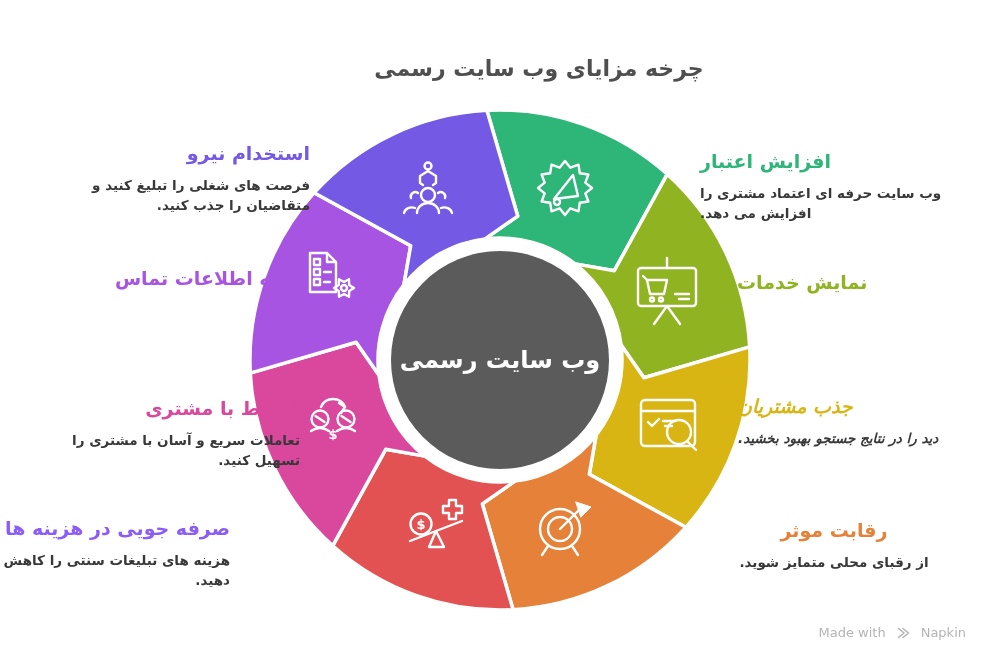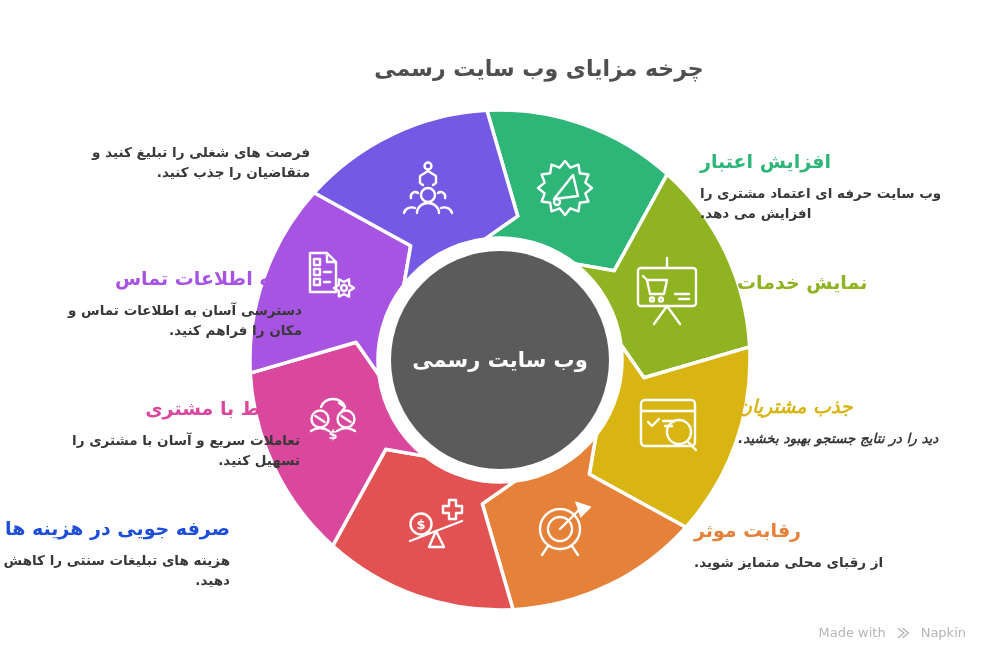--- a/index.html
+++ b/index.html
@@ -2,28 +2,28 @@
 <html lang="fa"><head>
 <meta charset="utf-8">
 <style>
   html,body{margin:0;padding:0;background:#ffffff;}
   .stage{position:relative;width:1000px;height:652px;background:#ffffff;overflow:hidden;
          font-family:"DejaVu Sans","Liberation Sans",sans-serif;}
   .title{position:absolute;top:56px;left:0;width:1000px;text-align:center;
          font-size:22px;font-weight:bold;letter-spacing:0;margin-left:39px;}
   .wheel-svg{position:absolute;left:0;top:0;}
   .center-label{position:absolute;left:500px;top:360px;transform:translate(-50%,-50%);
-         color:#ffffff;font-size:21px;font-weight:bold;white-space:nowrap;}
+         color:#ffffff;font-size:24px;font-weight:bold;white-space:nowrap;}
   .label{position:absolute;}
   .label .heading{font-size:19px;font-weight:bold;margin-bottom:11px;}
   .label .desc{font-size:13.5px;font-weight:bold;color:#383838;line-height:1.5;}
   .pos-r0{left:700px;top:142px;width:285px;text-align:left;}
   .pos-r1{left:737px;top:271px;width:220px;text-align:left;}
   .pos-r2{left:738px;top:395px;width:250px;text-align:left;font-style:italic;}
-  .pos-r3{left:694px;top:519px;width:280px;text-align:left;}
+  .pos-r3{left:694px;top:519px;width:280px;text-align:center;}
   .pos-l0{right:690px;top:142px;width:285px;text-align:right;}
   .pos-l1{right:698px;top:267px;width:245px;text-align:right;}
   .pos-l2{right:700px;top:397px;width:250px;text-align:right;}
   .pos-l3{right:770px;top:517px;width:230px;text-align:right;}
   .seg{stroke:#ffffff;stroke-width:3.5;stroke-linejoin:round;}
   .icon{stroke:#ffffff;fill:none;stroke-width:2.4;stroke-linecap:round;stroke-linejoin:round;}
   .icon-fill{fill:#ffffff;stroke:#ffffff;stroke-width:1;}
   .icon-text{fill:#ffffff;stroke:none;font-family:"DejaVu Sans",sans-serif;font-size:13px;font-weight:bold;text-anchor:middle;}
   .watermark{position:absolute;right:34px;bottom:12px;color:#b5b5b5;font-size:13px;
          display:flex;align-items:center;gap:11px;cursor:pointer;}
@@ -147,32 +147,32 @@
   <div class="label pos-r2" dir="rtl">
     <div class="heading" style="color: rgb(217, 181, 20);">جذب مشتریان</div>
     <div class="desc">دید را در نتایج جستجو بهبود بخشید.</div>
   </div>
   <div class="label pos-r3" dir="rtl">
     <div class="heading" style="color: rgb(230, 129, 58);">رقابت موثر</div>
     <div class="desc">از رقبای محلی متمایز شوید.</div>
   </div>
 
   <div class="label pos-l0" dir="rtl">
+    <div class="heading" style="color: rgb(116, 89, 228);">استخدام نیرو</div>
     <div class="desc">فرصت های شغلی را تبلیغ کنید و متقاضیان را جذب کنید.</div>
   </div>
   <div class="label pos-l1" dir="rtl">
     <div class="heading" style="color: rgb(168, 84, 226);">ارائه اطلاعات تماس</div>
-    <div class="desc">دسترسی آسان به اطلاعات تماس و مکان را فراهم کنید.</div>
   </div>
   <div class="label pos-l2" dir="rtl">
     <div class="heading" style="color: rgb(217, 72, 157);">ارتباط با مشتری</div>
     <div class="desc">تعاملات سریع و آسان با مشتری را تسهیل کنید.</div>
   </div>
   <div class="label pos-l3" dir="rtl">
-    <div class="heading" style="color: #1d4ed8;">صرفه جویی در هزینه ها</div>
+    <div class="heading" style="color: #8b5cf6;">صرفه جویی در هزینه ها</div>
     <div class="desc">هزینه های تبلیغات سنتی را کاهش دهید.</div>
   </div>
 
   <div class="watermark">
     <span>Made with</span>
     <span class="wm-icon">
       <svg width="13" height="12" viewBox="0 0 13 12">
         <path d="M1.5,1.5 L7,6 L1.5,10.5 M6,1.5 L11.5,6 L6,10.5" stroke="#b5b5b5" stroke-width="1.6" fill="none" stroke-linecap="round" stroke-linejoin="round"></path>
       </svg>
     </span>

